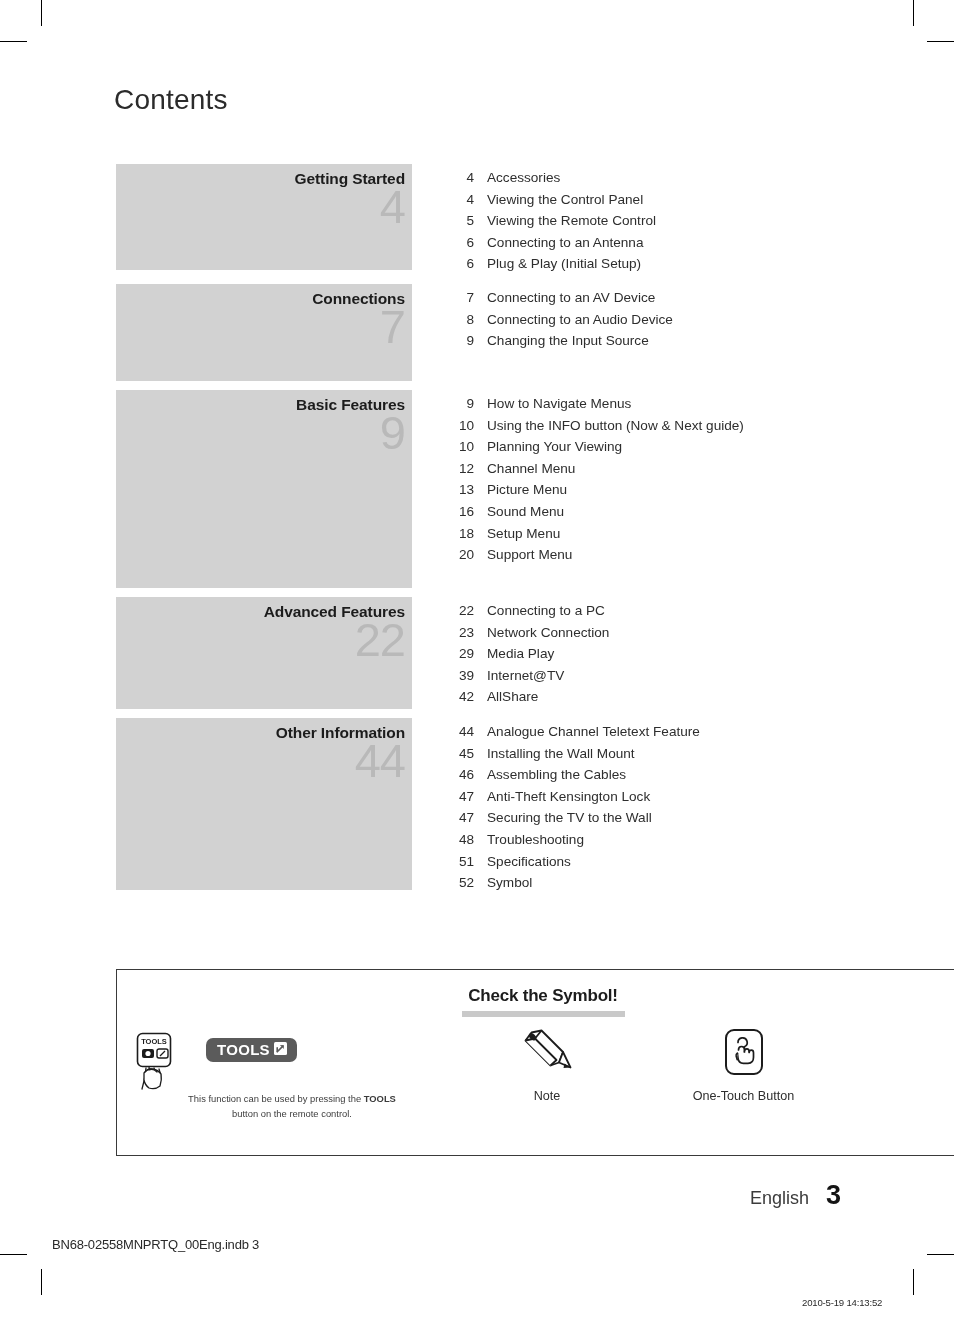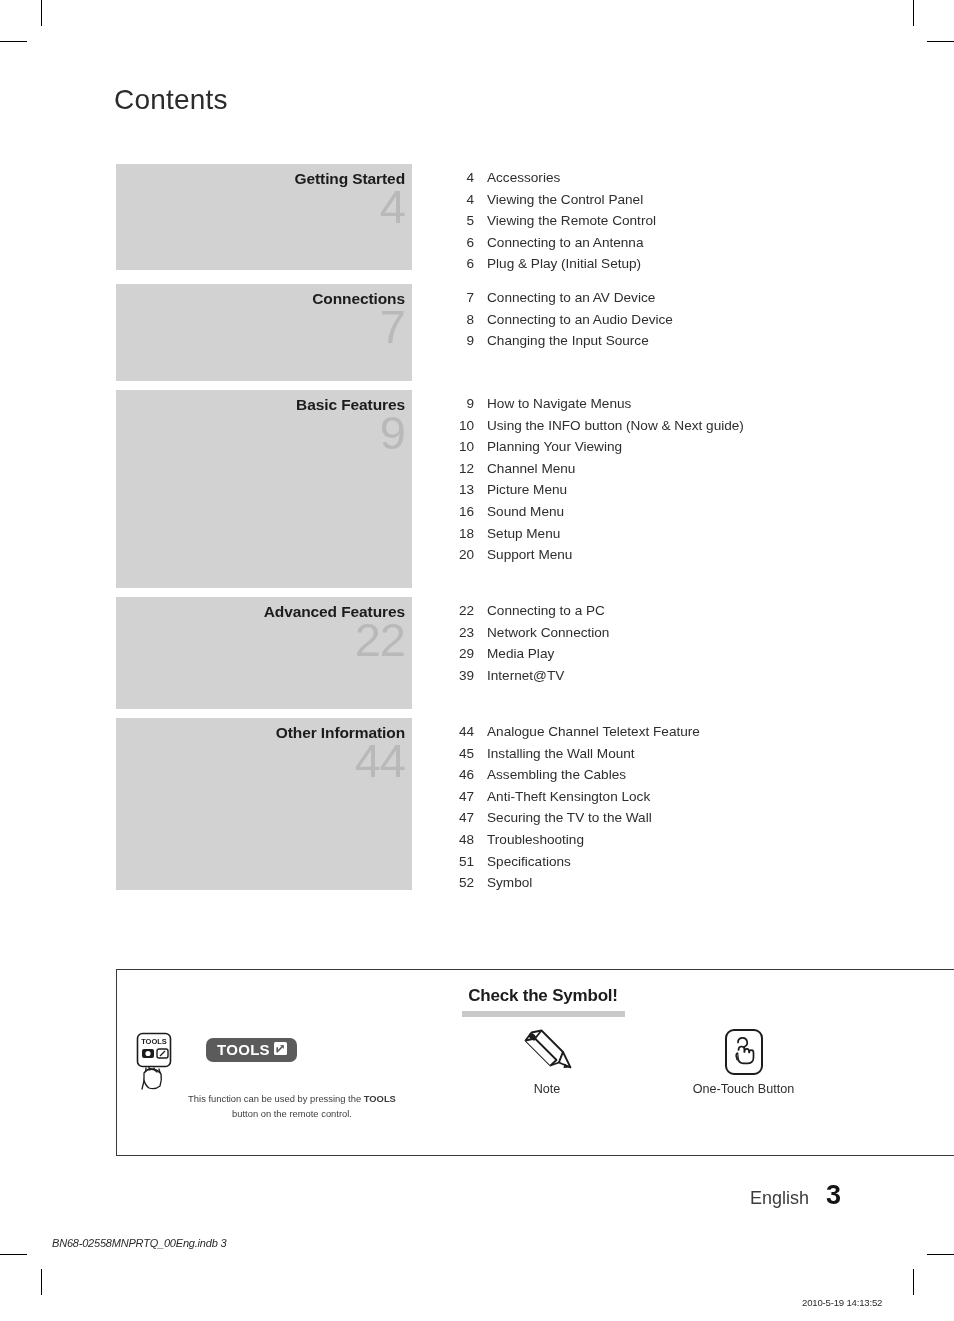--- a/index.html
+++ b/index.html
@@ -182,21 +182,21 @@
     text-align: center;
     font-size: 9.4px;
     line-height: 15px;
     color: #3c3c3c;
   }
   .tools-caption b { font-weight: bold; }
 
   .icon-caption {
     font-size: 12.6px;
     color: #2e2e2e;
-    margin-top: 2px;
+    margin-top: 9px;
   }
   .note-icon-wrap, .touch-icon-wrap {
     height: 52px;
     display: flex;
     align-items: center;
     justify-content: center;
   }
 
   
   .page-marker {
@@ -215,24 +215,23 @@
     font-size: 27px;
     font-weight: bold;
     color: #141414;
     line-height: 27px;
   }
 
   .footer-left {
     position: absolute;
     left: 52px;
     top: 1237px;
-    font-size: 11px;
+    font-size: 13px;
     color: #2a2a2a;
     letter-spacing: -0.2px;
-    font-style: italic;
   }
   .footer-right {
     position: absolute;
     left: 802px;
     top: 1297px;
     font-size: 9.6px;
     color: #2a2a2a;
     letter-spacing: -0.2px;
   }
 </style>
@@ -353,20 +352,24 @@
           <span class="entry-num">23</span>
           <span class="entry-label"><span>Network Connection</span></span>
         </div>
         <div class="entry">
           <span class="entry-num">29</span>
           <span class="entry-label"><span>Media Play</span></span>
         </div>
         <div class="entry">
           <span class="entry-num">39</span>
           <span class="entry-label"><span>Internet@TV</span></span>
+        </div>
+        <div class="entry">
+          <span class="entry-num">42</span>
+          <span class="entry-label"><span>AllShare</span></span>
         </div>
       </div>
     </div>
     <div class="toc-section">
       <div class="sec-block" style="height: 172px;">
         <div class="sec-title">Other Information</div>
         <div class="sec-num">44</div>
       </div>
       <div class="sec-entries">
         <div class="entry">

